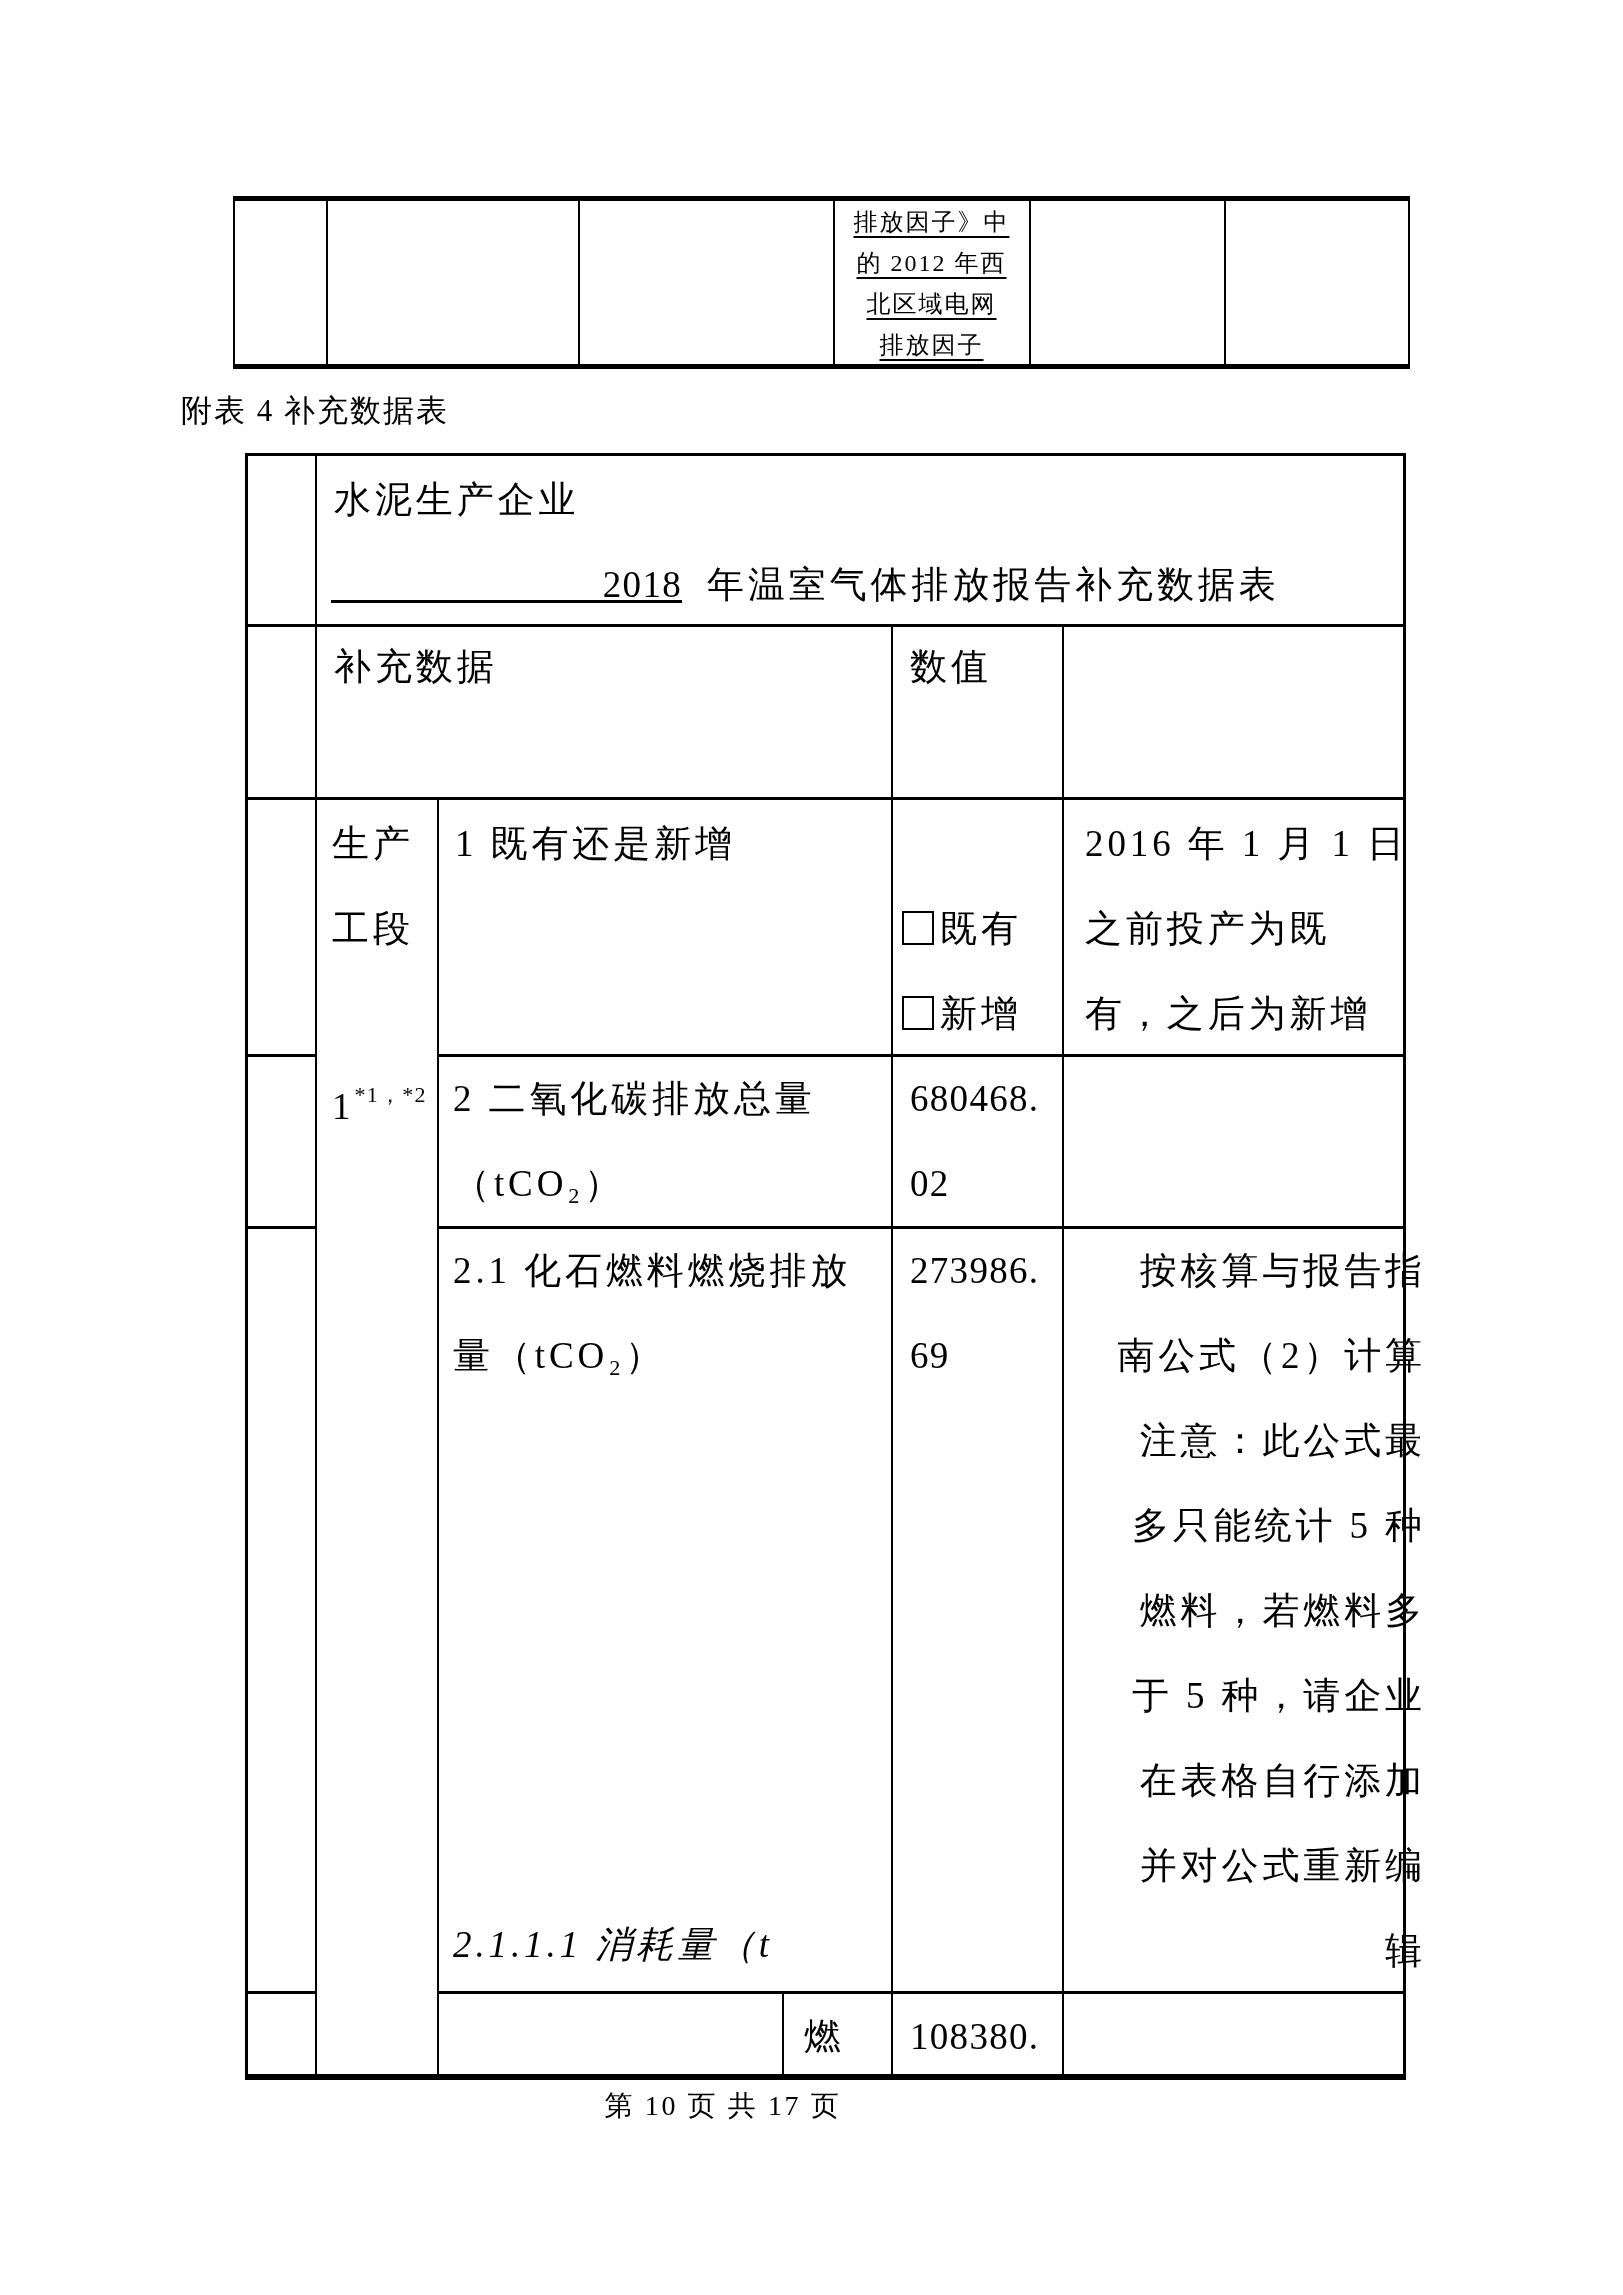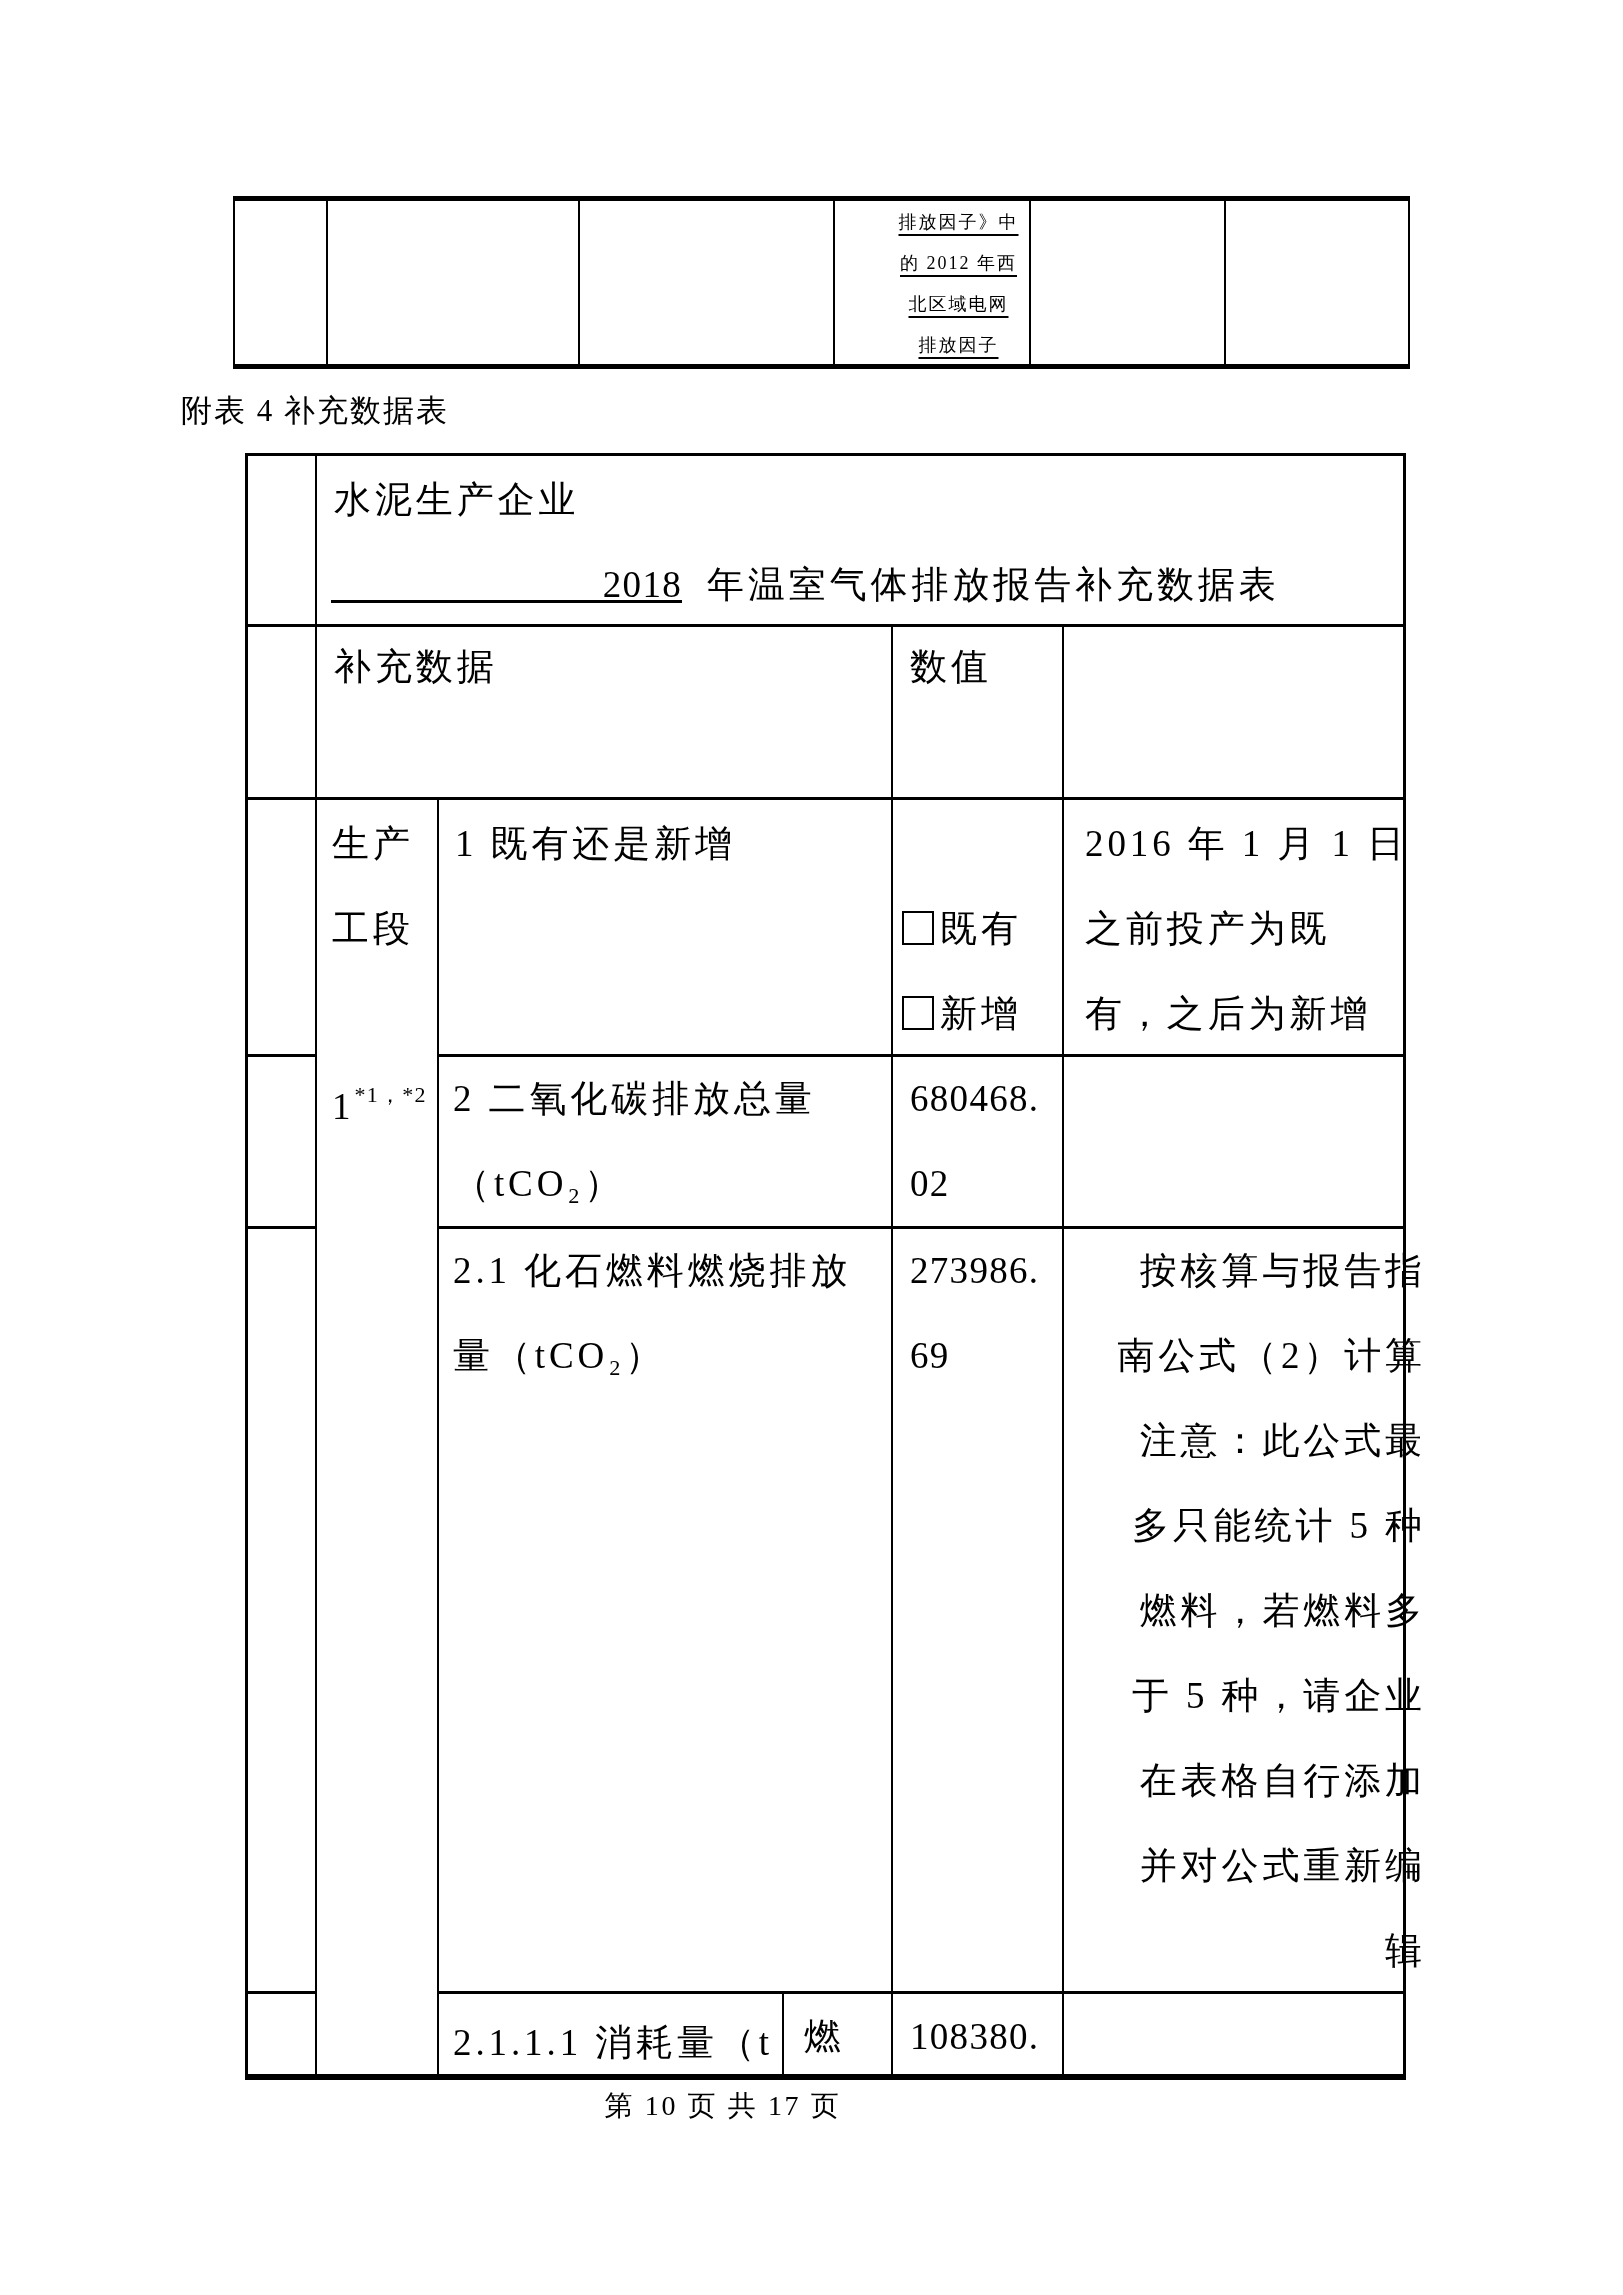--- a/index.html
+++ b/index.html
@@ -6,21 +6,21 @@
   .page{
     position:relative;width:1623px;height:2295px;background:#ffffff;
     font-family:"Liberation Serif","DejaVu Serif",serif;color:#000;overflow:hidden;
   }
   .hl,.vl{position:absolute;background:#000;}
   .t{
     position:absolute;font-size:37px;line-height:85px;letter-spacing:3.9px;
     white-space:pre-line;color:#000;
   }
   .num{letter-spacing:1.3px;}
-  .small{font-size:18px;line-height:41px;letter-spacing:2px;margin-left:27px;}
+  .small{font-size:24px;line-height:41px;letter-spacing:2px;}
   .caption{font-size:31px;line-height:39px;letter-spacing:2px;}
   .footer{font-size:28px;line-height:30px;letter-spacing:2.6px;text-align:center;width:1446px;left:0;}
   .unote{
     text-align:center;text-decoration:underline;
     text-decoration-thickness:2px;text-underline-offset:5.9px;
   }
   .cbox{
     display:inline-block;width:27.5px;height:30px;border:2.6px solid #000;
     margin-right:6.5px;vertical-align:-3.9px;background:#fff;
   }
@@ -103,20 +103,20 @@
   <div class="t" style="left:1086px;top:1228px;width:340px;text-align:right;">按核算与报告指
 南公式（2）计算
 注意：此公式最
 多只能统计 5 种
 燃料，若燃料多
 于 5 种，请企业
 在表格自行添加
 并对公式重新编
 辑</div>
 
-  <div class="t" style="left:453px;top:2000px;width:330px;">2.1.1.1 消耗量（t</div>
+  <div class="t" style="left:453px;top:1902px;width:330px;font-style:italic;">2.1.1.1 消耗量（t</div>
   <div class="t" style="left:804px;top:1994px;">燃</div>
   <div class="t num" style="left:910px;top:1994px;width:151px;">108380.</div>
 
   <div class="t footer" style="top:2091px;">第 10 页 共 17 页</div>
 
 </div>
 
 
 </body></html>

